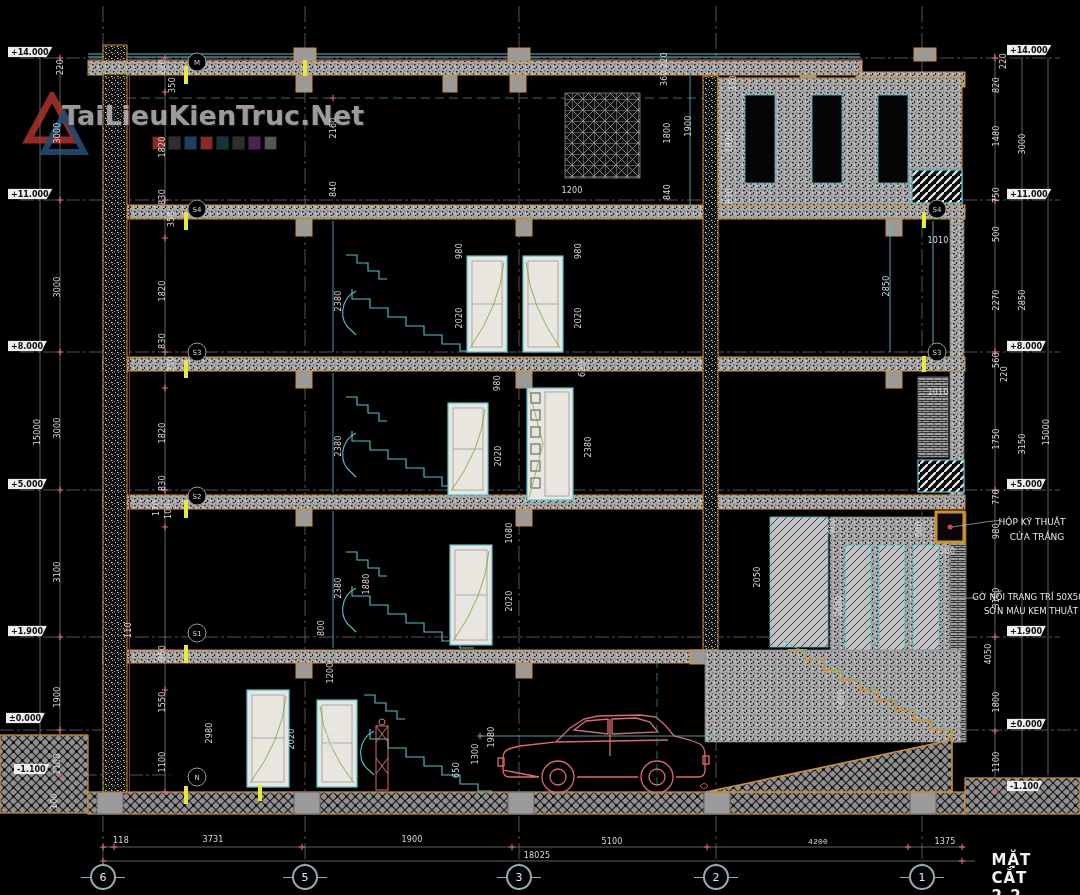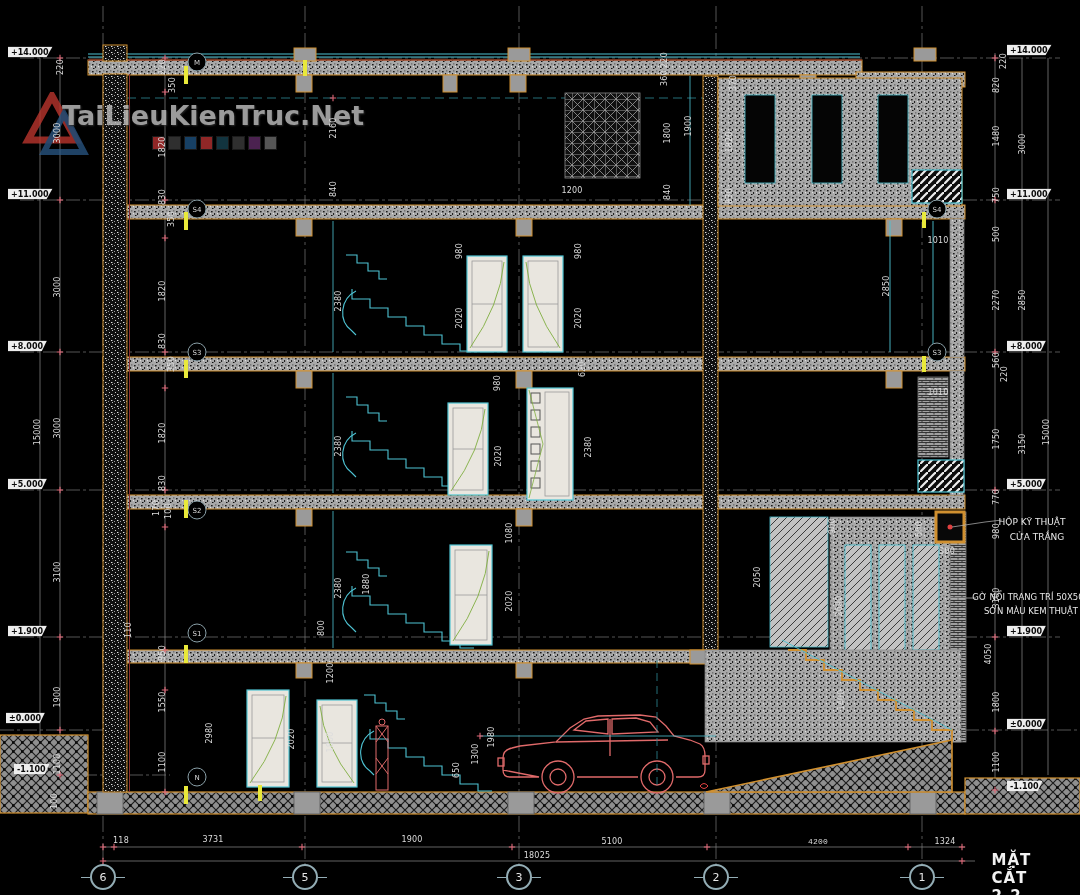--- a/index.html
+++ b/index.html
@@ -438,21 +438,21 @@
       <div class="dim v" style="left: 996px; top: 762px;">1100</div>
       <div class="dim v" style="left: 1022px; top: 144px;">3000</div>
       <div class="dim v" style="left: 1022px; top: 300px;">2850</div>
       <div class="dim v" style="left: 1022px; top: 444px;">3150</div>
       <div class="dim v" style="left: 1046px; top: 432px;">15000</div>
       <div class="dim" style="left: 121px; top: 840px;">118</div>
       <div class="dim" style="left: 213px; top: 839px;">3731</div>
       <div class="dim" style="left: 412px; top: 839px;">1900</div>
       <div class="dim" style="left: 612px; top: 841px;">5100</div>
       <div class="dim" style="left: 818px; top: 841px; font-family: Liberation Mono, monospace;">4200</div>
-      <div class="dim" style="left: 945px; top: 841px;">1324</div>
+      <div class="dim" style="left: 945px; top: 841px;">1375</div>
       <div class="dim" style="left: 537px; top: 855px; text-align: right;">18025</div>
       <div class="elev" style="left: 8px; top: 52px;">+14.000</div>
       <div class="elev" style="left: 8px; top: 194px;">+11.000</div>
       <div class="elev" style="left: 8px; top: 346px;">+8.000</div>
       <div class="elev" style="left: 8px; top: 484px;">+5.000</div>
       <div class="elev" style="left: 8px; top: 631px;">+1.900</div>
       <div class="elev" style="left: 6px; top: 718px;">±0.000</div>
       <div class="elev" style="left: 14px; top: 769px;">-1.100</div>
       <div class="elev" style="left: 1007px; top: 50px;">+14.000</div>
       <div class="elev" style="left: 1007px; top: 194px;">+11.000</div>
@@ -462,21 +462,21 @@
       <div class="elev" style="left: 1007px; top: 724px;">±0.000</div>
       <div class="elev" style="left: 1007px; top: 786px;">-1.100</div>
       <div class="bubble" style="left: 103px; top: 877px;">6</div>
       <div class="bubble" style="left: 305px; top: 877px;">5</div>
       <div class="bubble" style="left: 519px; top: 877px;">3</div>
       <div class="bubble" style="left: 716px; top: 877px;">2</div>
       <div class="bubble" style="left: 922px; top: 877px;">1</div>
       <div class="smark" style="left: 197px; top: 62px;">M</div>
       <div class="smark" style="left: 197px; top: 209px;">S4</div>
       <div class="smark" style="left: 197px; top: 352px;">S3</div>
-      <div class="smark" style="left: 197px; top: 496px; margin-top: 14px;">S2</div>
+      <div class="smark" style="left: 197px; top: 496px;">S2</div>
       <div class="smark" style="left: 197px; top: 633px;">S1</div>
       <div class="smark" style="left: 197px; top: 777px;">N</div>
       <div class="smark" style="left: 937px; top: 209px;">S4</div>
       <div class="smark" style="left: 937px; top: 352px;">S3</div>
       <div class="ybar" style="left: 186px; top: 66px; height: 18px;"></div>
       <div class="ybar" style="left: 186px; top: 212px; height: 18px;"></div>
       <div class="ybar" style="left: 186px; top: 360px; height: 18px;"></div>
       <div class="ybar" style="left: 186px; top: 500px; height: 18px;"></div>
       <div class="ybar" style="left: 186px; top: 645px; height: 18px;"></div>
       <div class="ybar" style="left: 186px; top: 786px; height: 18px;"></div>

